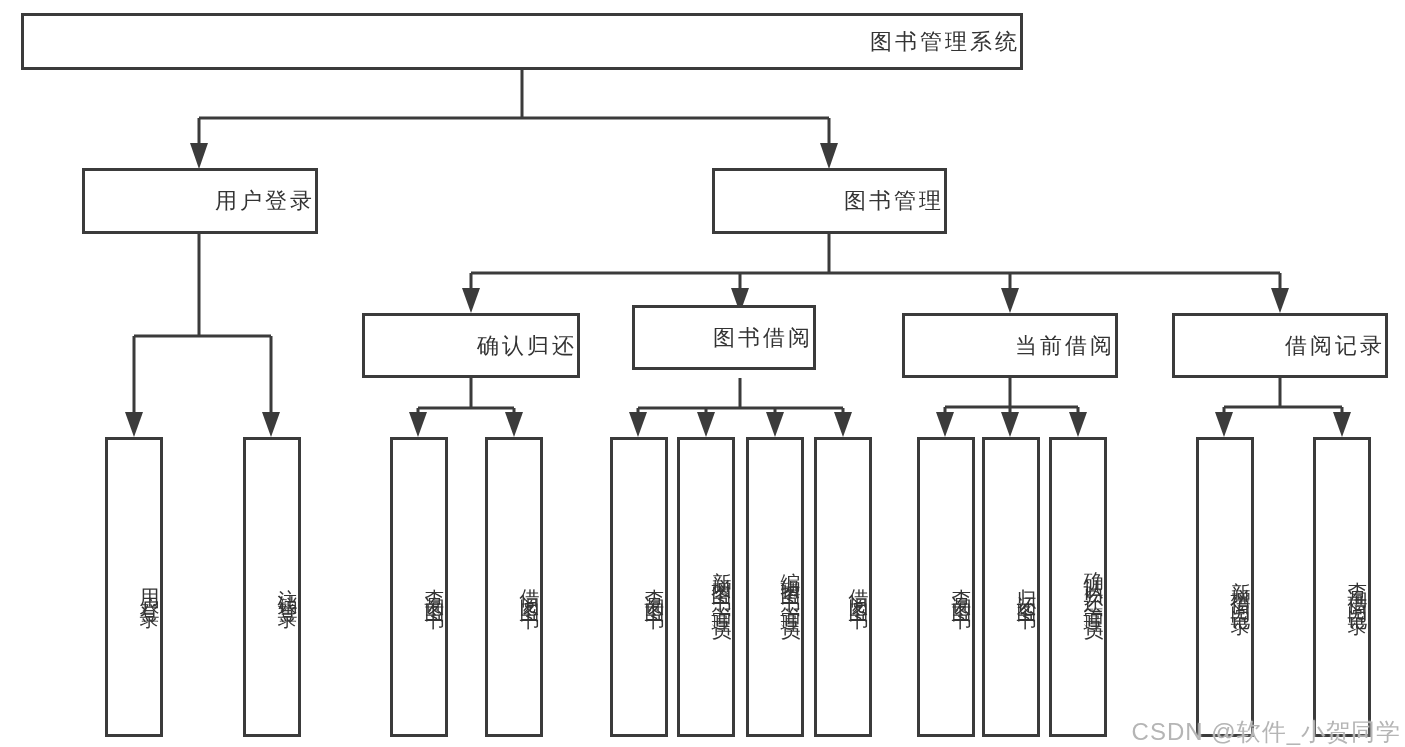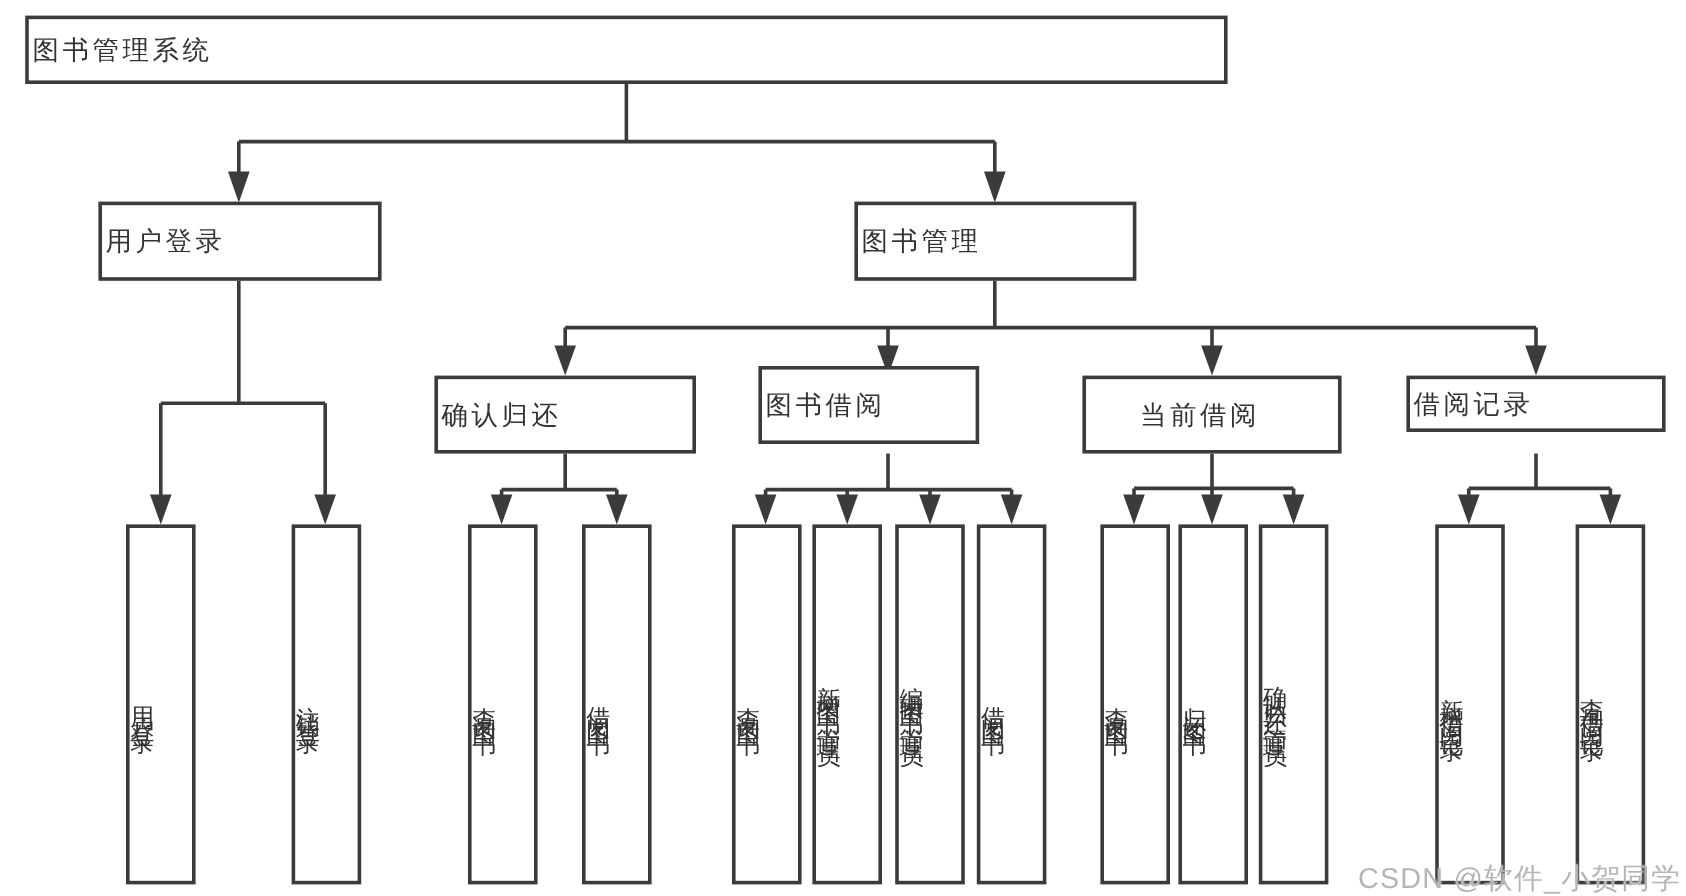--- a/index.html
+++ b/index.html
@@ -16,21 +16,21 @@
     background:var(--bg);
     overflow:hidden;
   }
   #wires{position:absolute;left:0;top:0;z-index:1;}
   .node{
     position:absolute;
     box-sizing:border-box;
     background:#ffffff;
     border:3px solid var(--line);
     color:var(--text);
-    display:flex;align-items:center;justify-content:flex-start;
+    display:flex;align-items:center;justify-content:flex-end;
     z-index:2;
   }
   .node.h{
     font-size:22px;
     letter-spacing:3px;
     text-indent:3px;
     white-space:nowrap;
   }
   .node.v{
     width:58px;top:437px;height:300px;
@@ -44,21 +44,21 @@
   }
   
   #n-root{left:21px;top:13px;width:1002px;height:57px;}
   
   #n-user-login{left:82px;top:168px;width:236px;height:66px;}
   #n-book-mgmt{left:712px;top:168px;width:235px;height:66px;}
   
   #n-new-book{left:362px;top:313px;width:218px;height:65px;}
   #n-book-borrow{left:632px;top:305px;width:184px;height:65px;}
   #n-current-borrow{left:902px;top:313px;width:216px;height:65px;padding-left:42px;}
-  #n-borrow-records{left:1172px;top:313px;width:216px;height:47px;}
+  #n-borrow-records{left:1172px;top:313px;width:216px;height:65px;}
   
   #n-leaf-login{left:105px;}
   #n-leaf-logout{left:243px;}
   #n-leaf-nb-query{left:390px;}
   #n-leaf-nb-borrow{left:485px;}
   #n-leaf-bb-query{left:610px;}
   #n-leaf-bb-add{left:677px;}
   #n-leaf-bb-edit{left:746px;}
   #n-leaf-bb-borrow{left:814px;}
   #n-leaf-cb-query{left:917px;}

